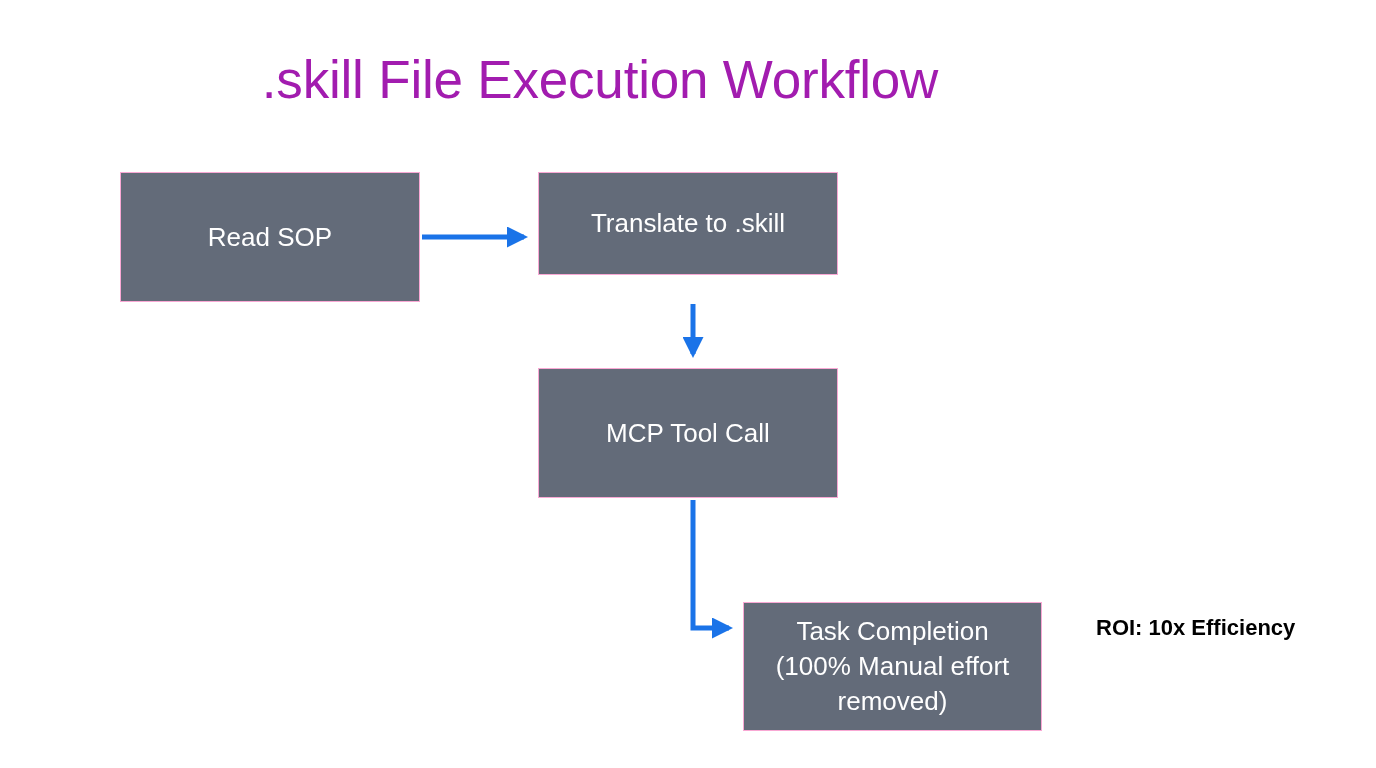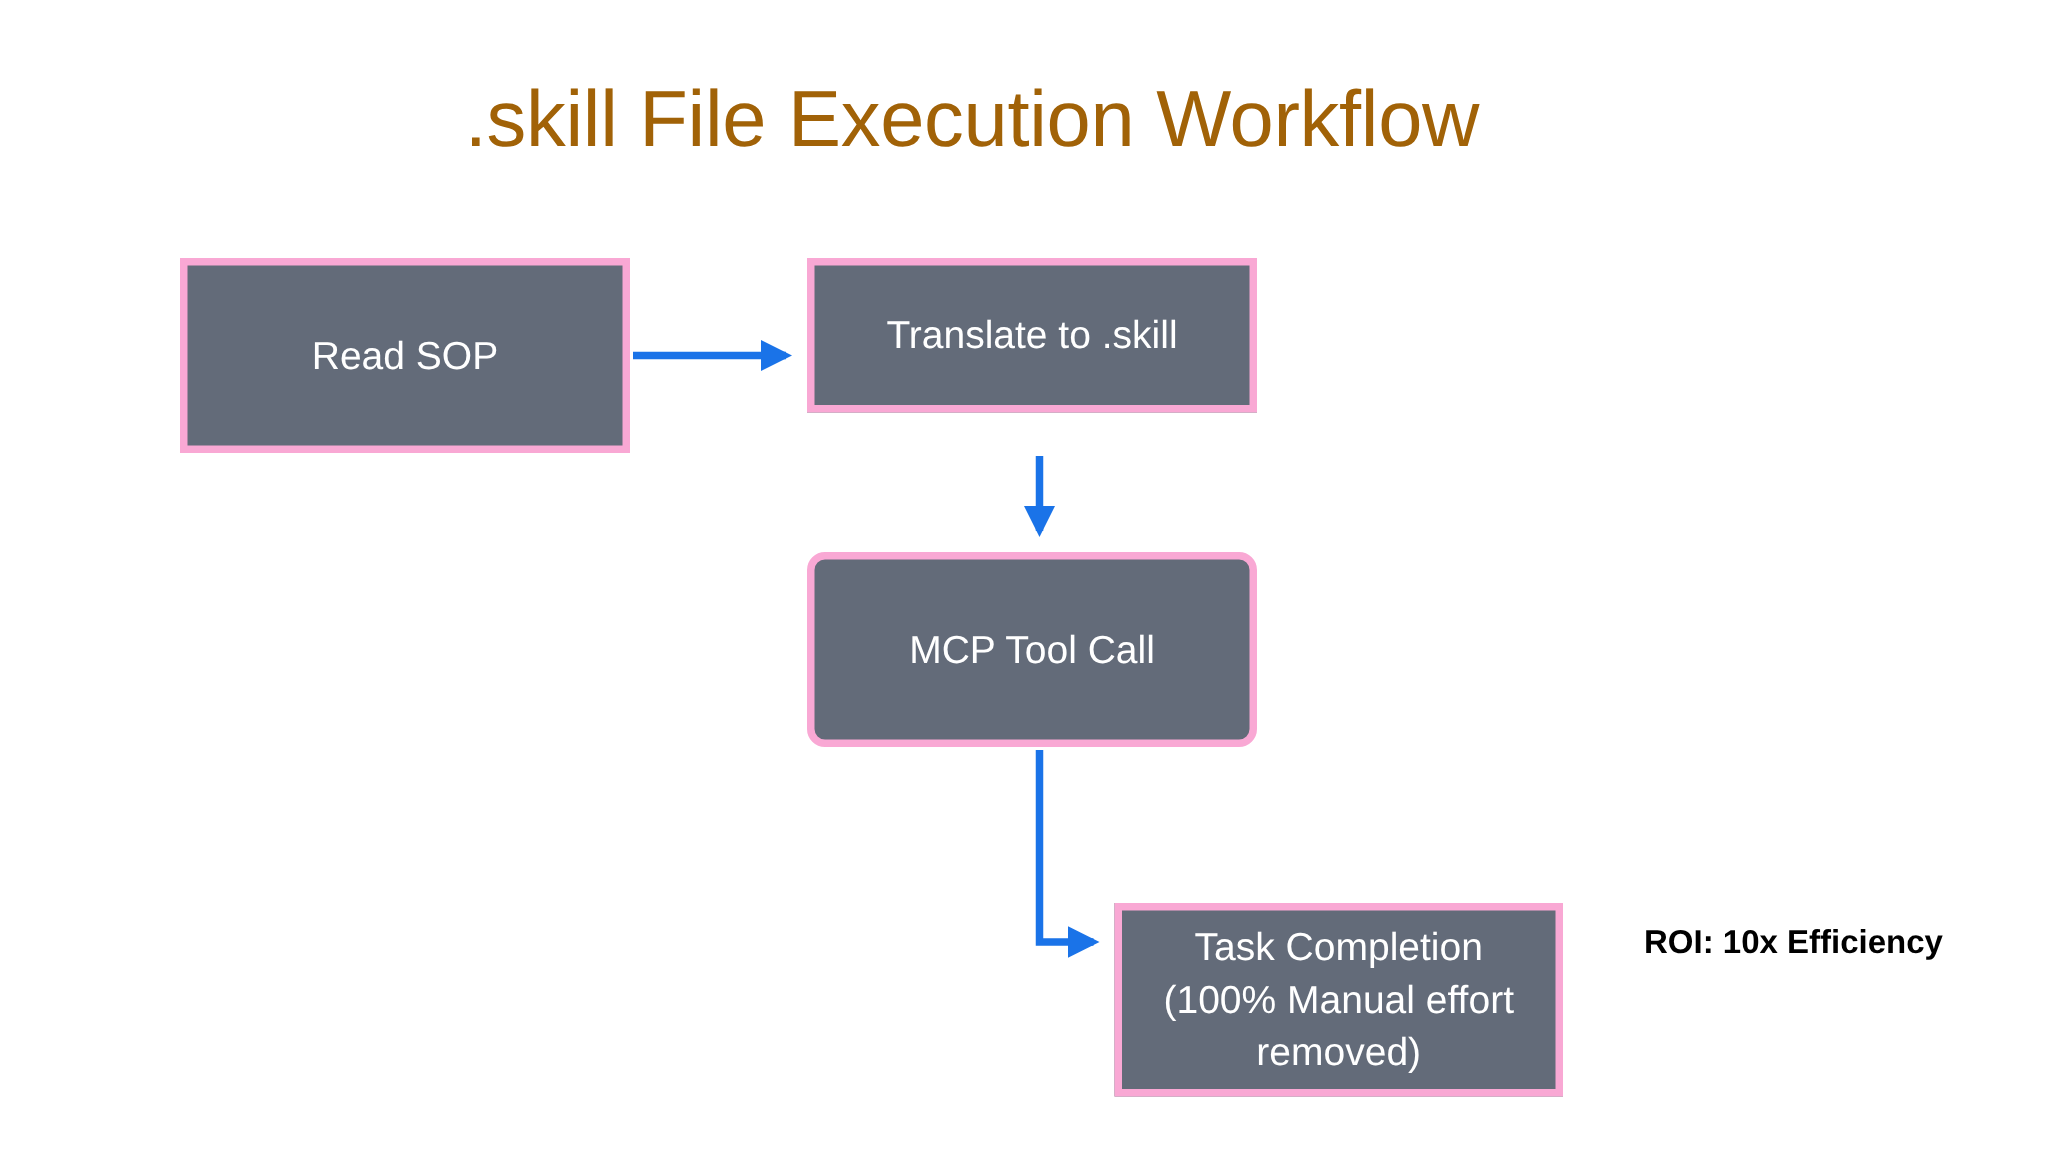--- a/index.html
+++ b/index.html
@@ -23,51 +23,50 @@
   
   #diagram-title {
     position: absolute;
     left: 0;
     top: 48px;
     width: 1200px;
     text-align: center;
     font-size: 53px;
     font-weight: 400;
     line-height: 64px;
-    color: #a16207;
+    color: #a21caf;
     letter-spacing: -0.2px;
     white-space: nowrap;
-    padding-left: 48px;
   }
 
   
   .node {
     position: absolute;
     box-sizing: border-box;
     background: #636b79;
-    border: 5px solid #f9a8d4;
+    border: 1px solid #f9a8d4;
     display: flex;
     align-items: center;
     justify-content: center;
     color: #ffffff;
     font-size: 26px;
     font-weight: 400;
     line-height: 35px;
     text-align: center;
     padding: 2px 6px;
   }
   .node-label {
     display: block;
     width: 100%;
     white-space: pre-line;
   }
 
   #node-read-sop      { left: 120px; top: 172px; width: 300px; height: 130px; }
   #node-translate     { left: 538px; top: 172px; width: 300px; height: 103px; }
-  #node-mcp-tool-call { left: 538px; top: 368px; width: 300px; height: 130px; border-radius: 12px; }
+  #node-mcp-tool-call { left: 538px; top: 368px; width: 300px; height: 130px; }
   #node-task-complete { left: 743px; top: 562px; width: 299px; height: 129px; margin-top: 40px; }
 
   
   #connectors {
     position: absolute;
     left: 0;
     top: 0;
     width: 1376px;
     height: 768px;
     pointer-events: none;

